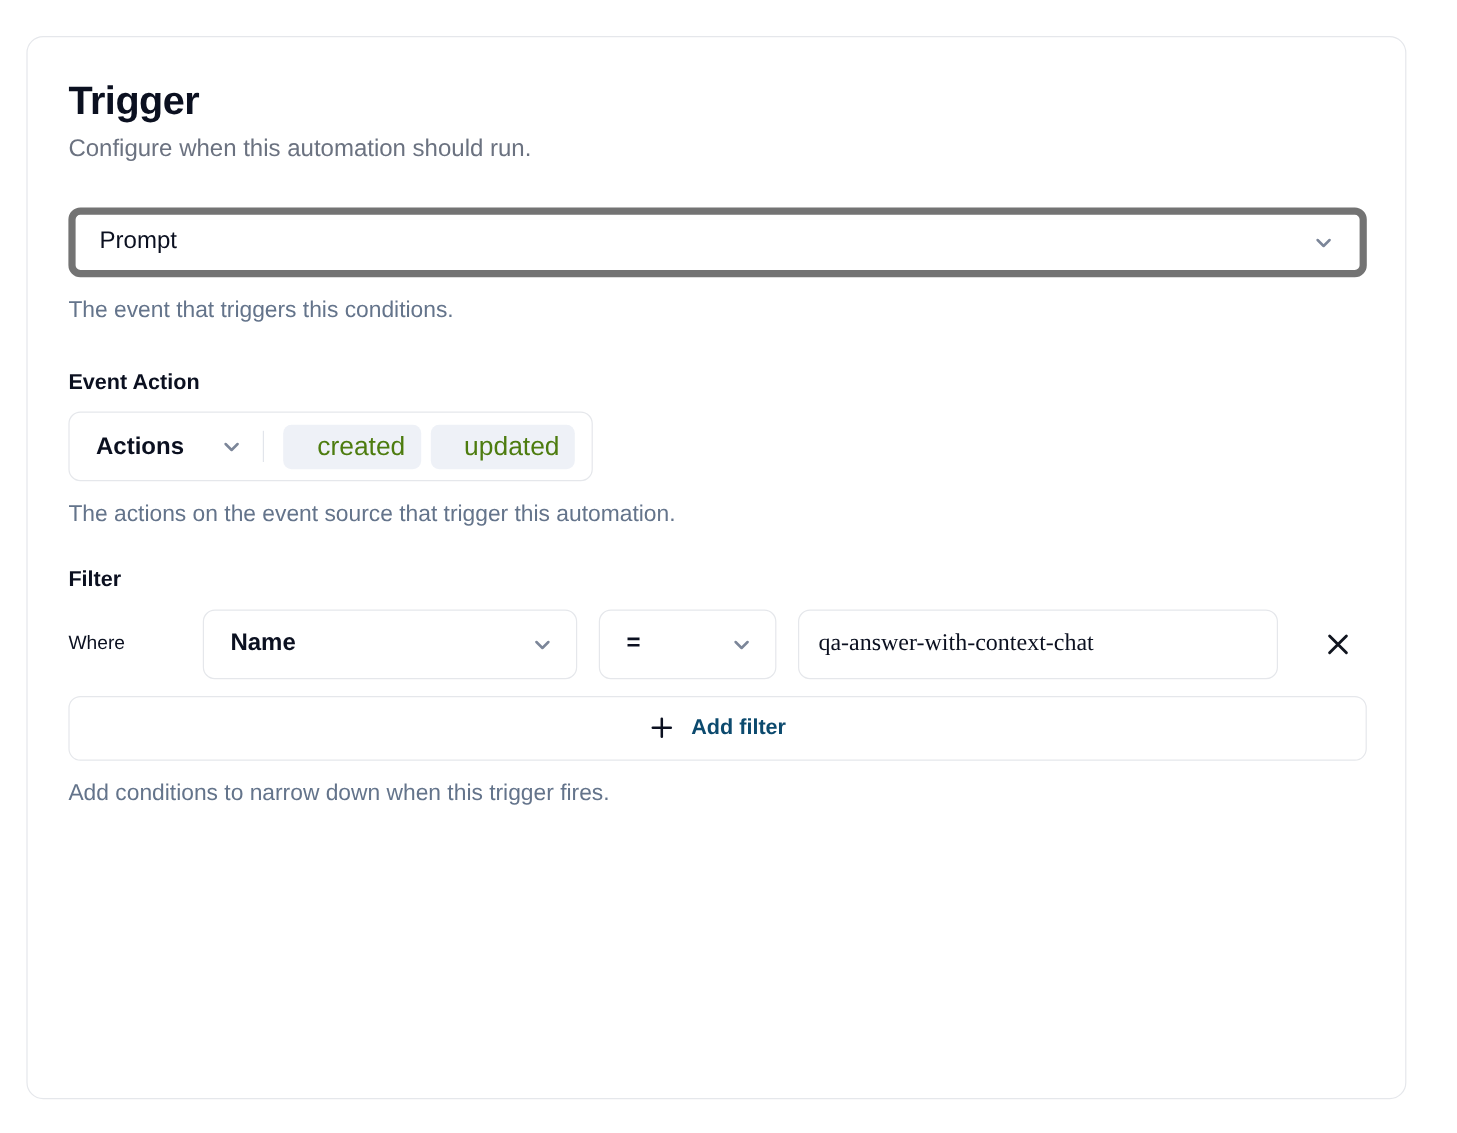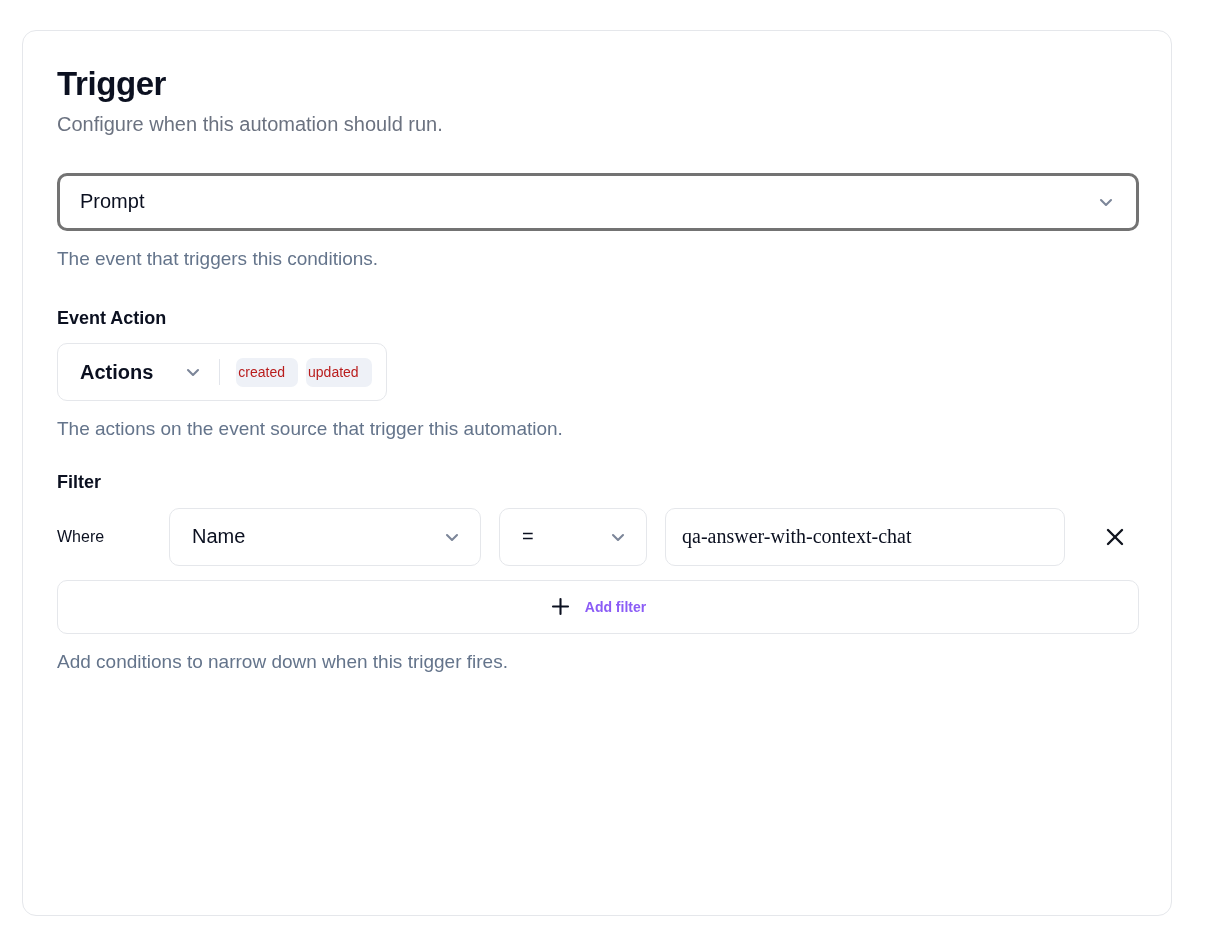--- a/index.html
+++ b/index.html
@@ -68,21 +68,21 @@
   }
 
   
   .select-control {
     display: flex;
     align-items: center;
     justify-content: space-between;
     width: 100%;
     height: 58px;
     padding: 0 20px 0 20px;
-    border: 3px solid #737373;
+    border: 6px solid #737373;
     border-radius: 10px;
     background: #ffffff;
     cursor: pointer;
   }
   .select-value {
     font-size: 20px;
     font-weight: 400;
     color: #0b1020;
   }
 
@@ -125,25 +125,25 @@
   .action-divider {
     width: 1px;
     height: 26px;
     background: #e2e5eb;
     margin: 0 16px 0 16px;
     flex: 0 0 auto;
   }
   .pill-row { display: flex; align-items: center; gap: 8px; }
   .pill {
     background: #eef1f7;
-    color: #b91c1c;
-    font-size: 14px;
+    color: #4d7c0f;
+    font-size: 22px;
     font-weight: 400;
     border-radius: 7px;
-    padding: 7px 13px 8px 2px;
+    padding: 7px 13px 8px 28px;
     line-height: 1;
     cursor: pointer;
   }
 
   
   .filter-row {
     display: flex;
     align-items: center;
     gap: 18px;
     margin-bottom: 14px;
@@ -163,21 +163,21 @@
     border: 1px solid #e5e7eb;
     border-radius: 10px;
     background: #ffffff;
     padding: 0 18px 0 22px;
     cursor: pointer;
   }
   .filter-select.field-select { width: 312px; flex: 0 0 auto; }
   .filter-select.op-select { width: 148px; flex: 0 0 auto; }
   .filter-select .sel-text {
     font-size: 20px;
-    font-weight: 400;
+    font-weight: 700;
     color: #0b1020;
   }
   .filter-value {
     height: 58px;
     width: 400px;
     flex: 0 0 auto;
     border: 1px solid #e5e7eb;
     border-radius: 10px;
     background: #ffffff;
     padding: 0 16px;
@@ -224,23 +224,23 @@
   .add-filter .plus {
     width: 21px; height: 21px;
     display: block;
   }
   .add-filter .plus path {
     stroke: #0b1020;
     stroke-width: 2.1;
     stroke-linecap: round;
   }
   .add-filter-label {
-    font-size: 14px;
-    font-weight: 700;
-    color: #8b5cf6;
+    font-size: 18px;
+    font-weight: 700;
+    color: #0c4a6e;
   }
 </style>
 </head>
 <body>
 
 <div class="page">
   <div class="card">
 
     <div class="card-title">Trigger</div>
     <div class="card-subtitle">Configure when this automation should run.</div>

